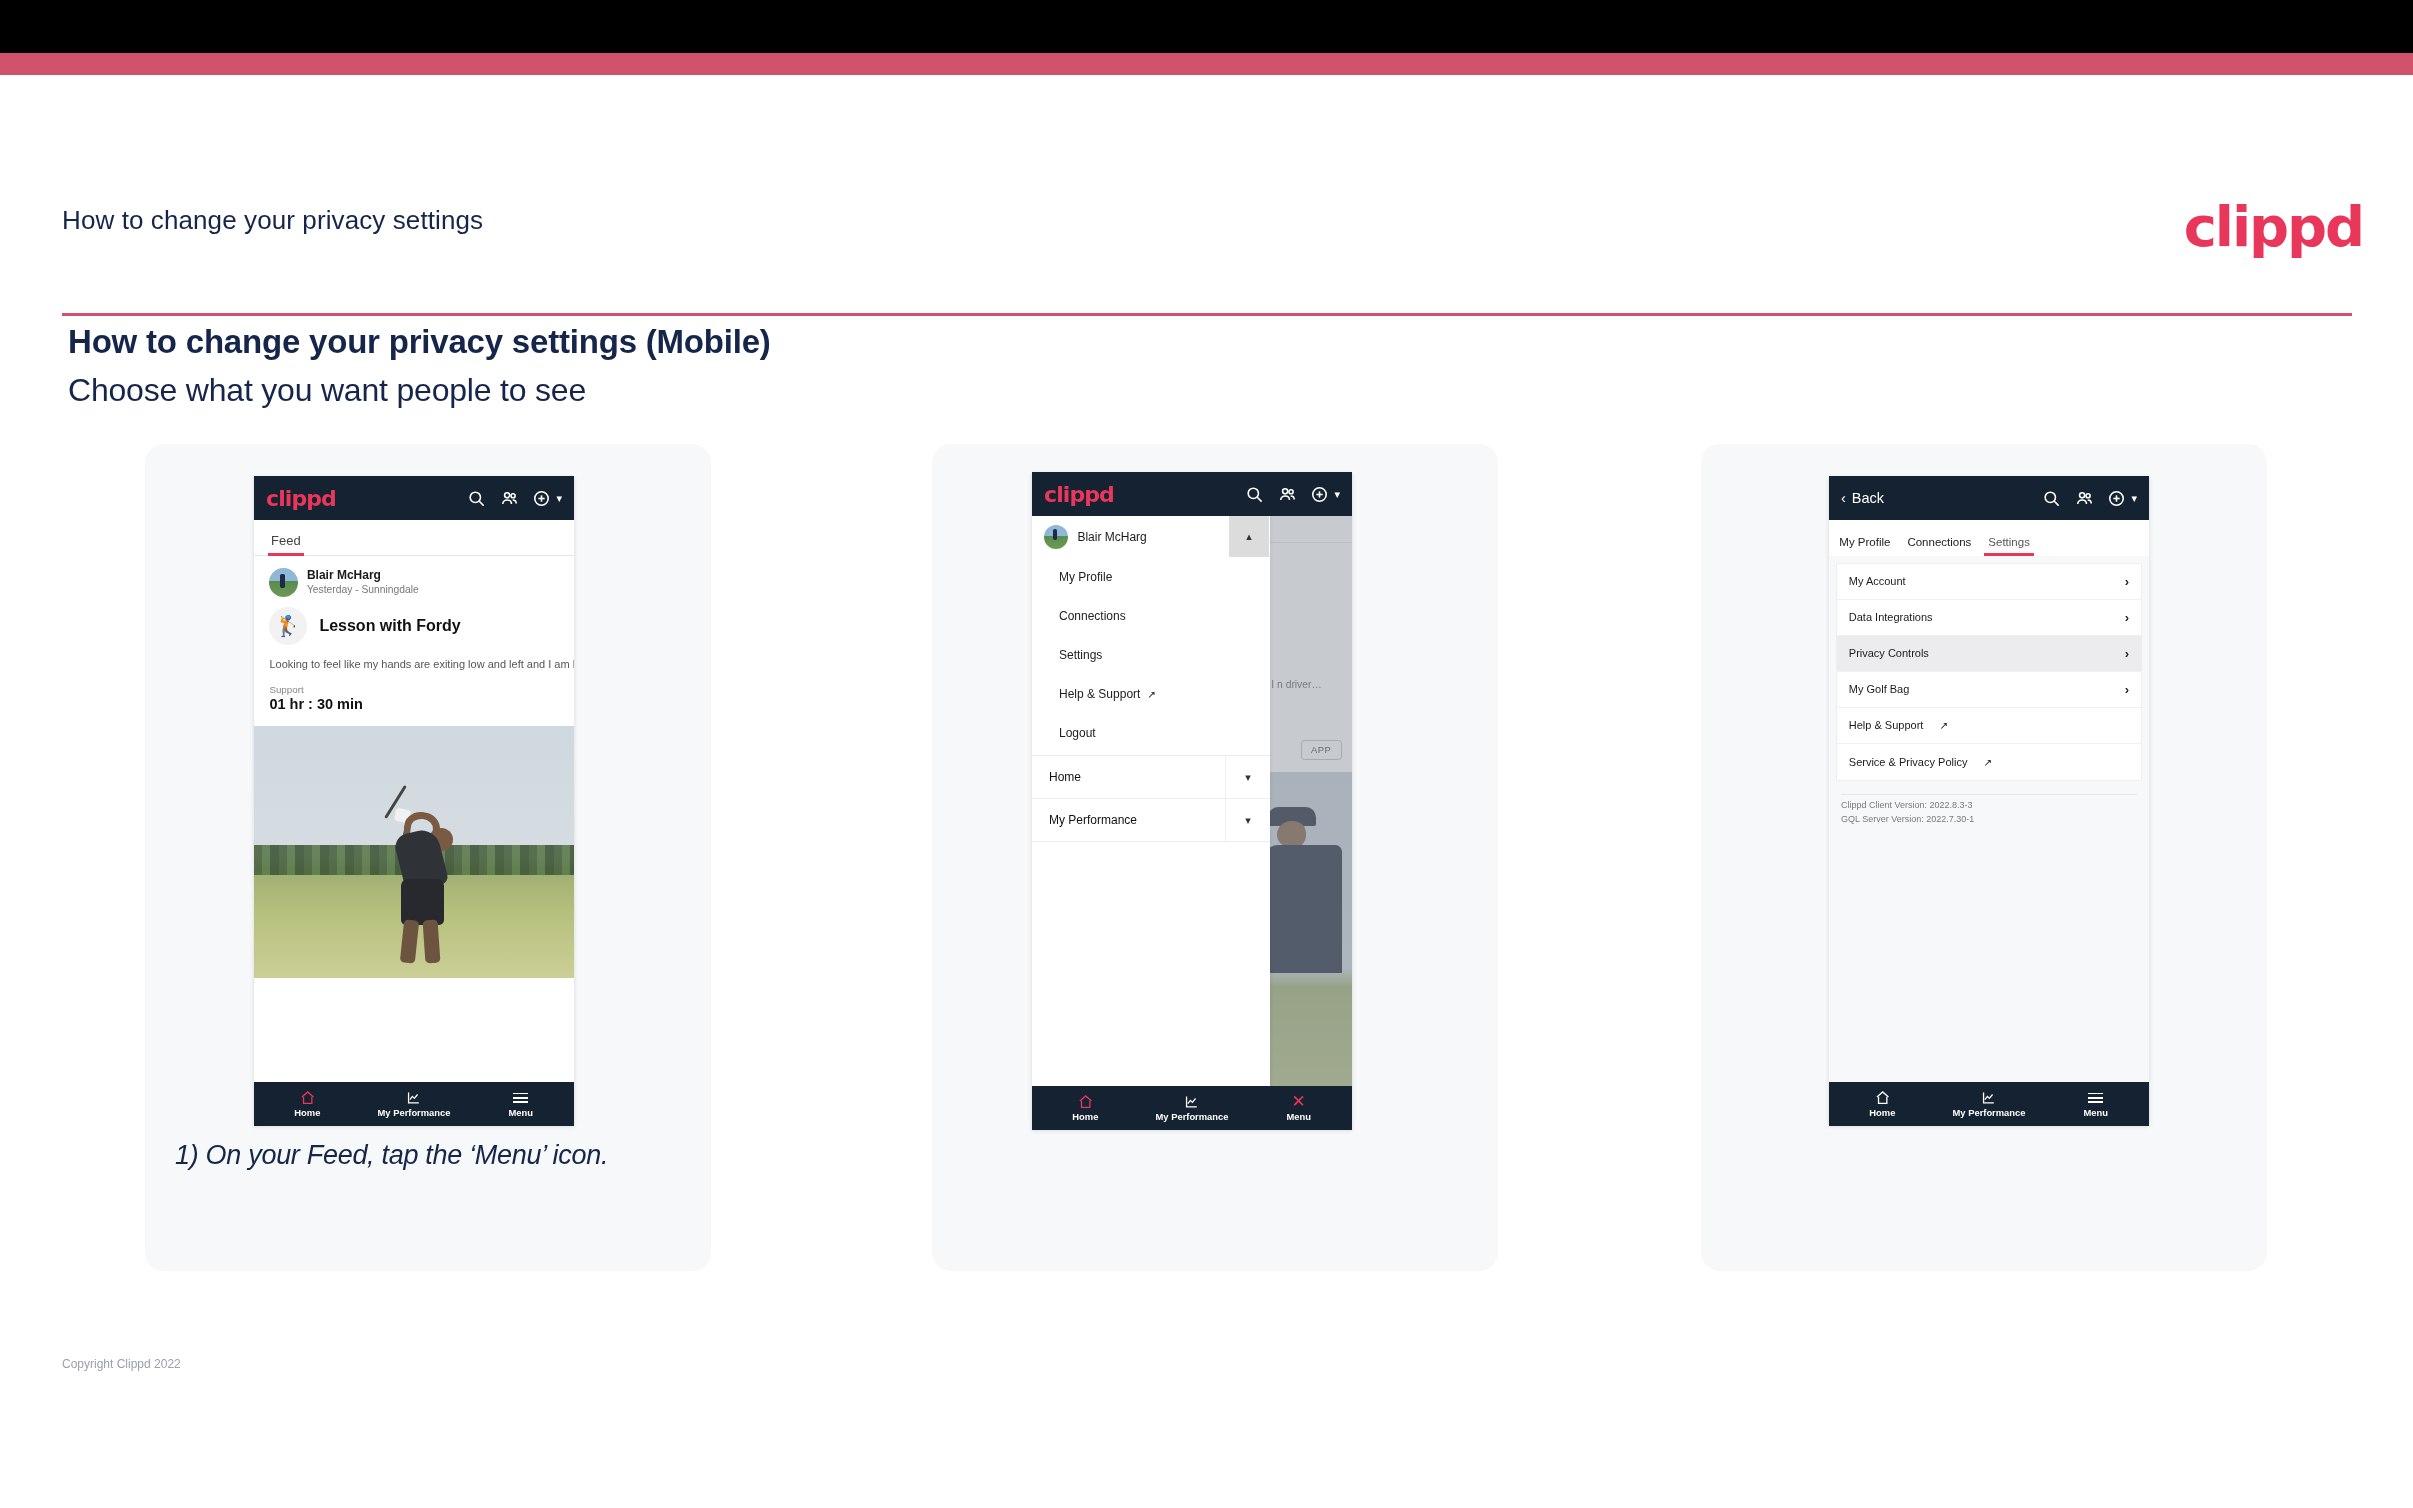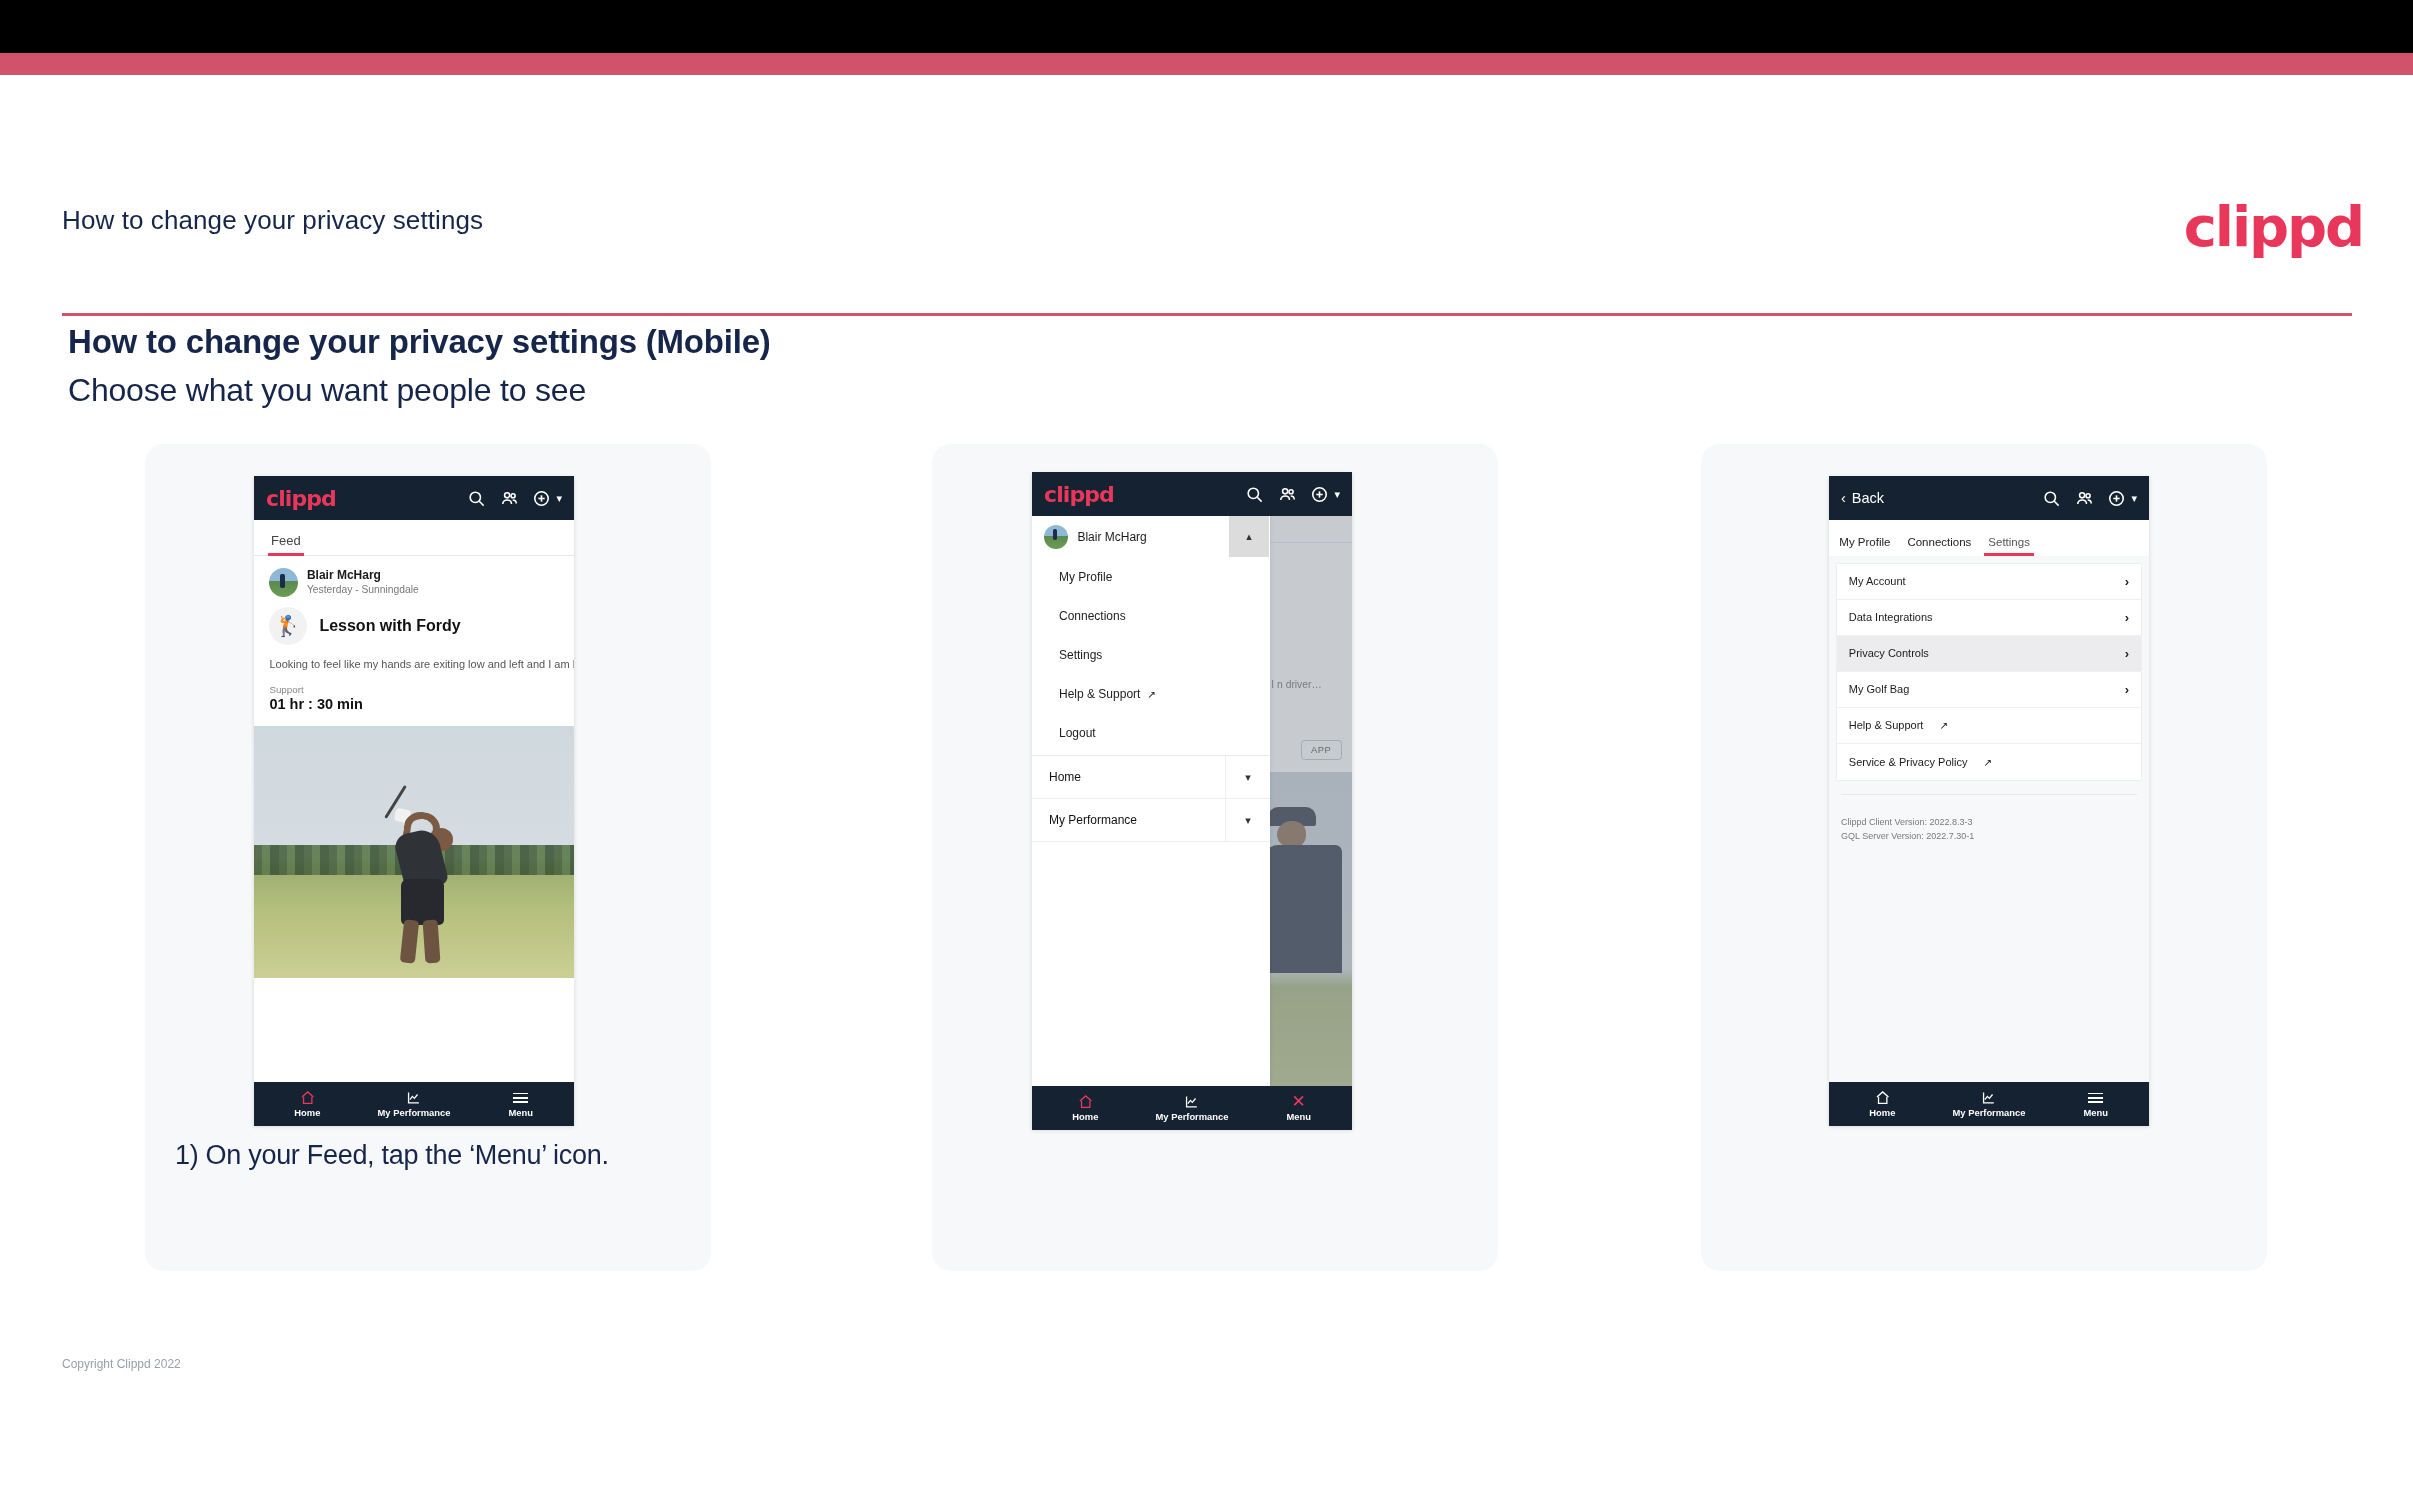--- a/index.html
+++ b/index.html
@@ -240,26 +240,26 @@
     content:''; position:absolute; left:-4.3px; right:-4.3px; bottom:0; height:2.6px; background:#e8375a;
   }
   .p3-list { margin: 6.8px 6.8px 0 6.8px; background:#fff; border:0.9px solid #eceef0; border-radius: 1.7px; }
   .p3-row {
     height: 36px; display:flex; align-items:center; padding: 0 12px;
     border-bottom: 0.9px solid #eef0f2; font-size: 11px; color:#1b1b1b; gap:16px;text-align:right;
   }
   .p3-row:last-child { border-bottom: none; }
   .p3-row.sel { background:#ececee; }
   .p3-row .arr { margin-left:auto; color:#222; font-size: 13px; font-weight:700; }
-  .p3-ver { margin: 13.7px 12px 0 12px; padding-top: 21px; border-top: 0.9px solid #e6e8ea; }
+  .p3-ver { margin: 13.7px 12px 0 12px; padding-top: 4px; border-top: 0.9px solid #e6e8ea; }
   .p3-ver div { font-size: 9px; color:#7a7a7a; line-height: 1.55; }
 
   
   .caption {
-    position:absolute; font-size: 27px; color:#16254a; line-height: 1.32; letter-spacing:-0.3px;
+    position:absolute; font-size: 27px; color:#16254a; line-height: 1.32; letter-spacing:-0.3px;font-style:italic;
   }
   .cap1 { left: 175px; top: 1138px; width: 547px; }
   .cap2 { left: 964px; top: 1137px; width: 530px; }
   .cap3 { left: 1745px; top: 1138px; width: 547px; }
 
   
   .footer {
     position:absolute; left: 62px; top: 1357px; font-size: 12px; color: #9aa0ab;
   }
 </style>

